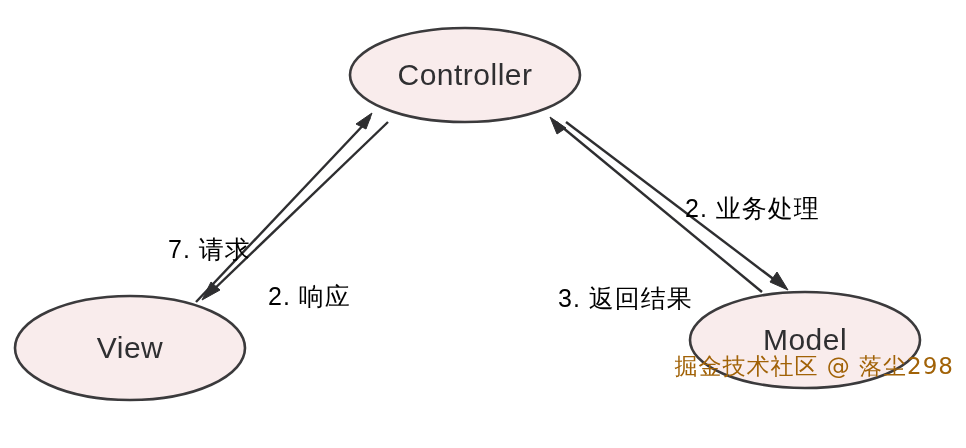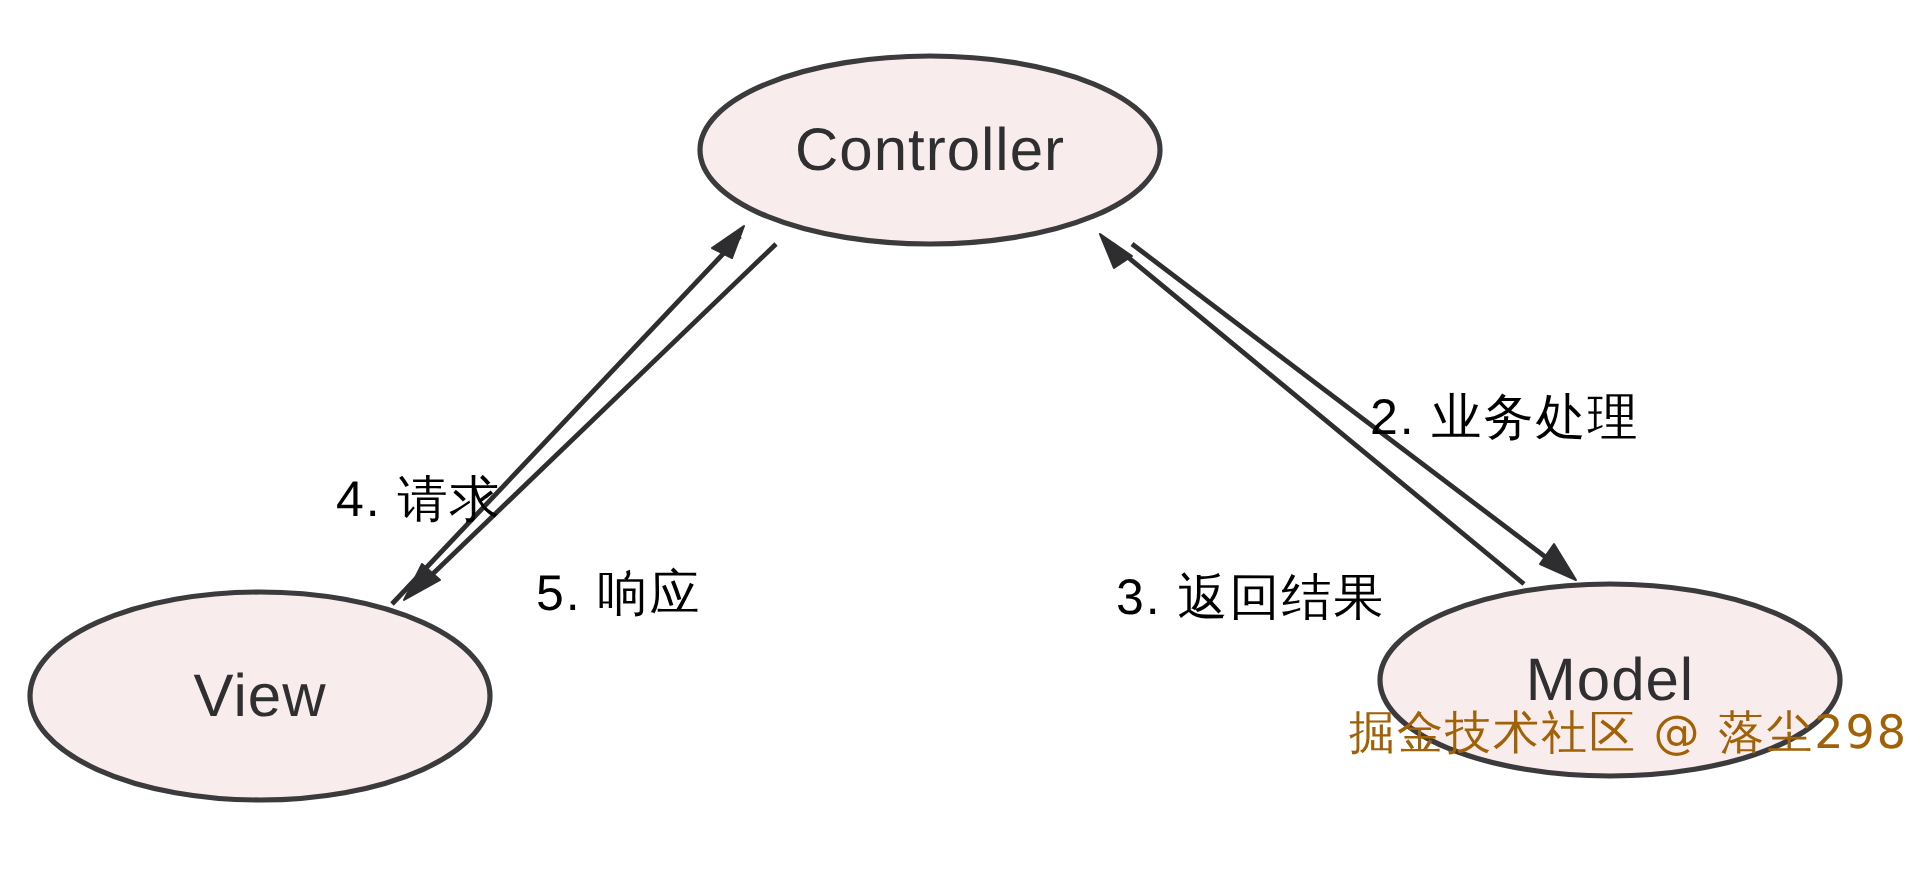--- a/index.html
+++ b/index.html
@@ -111,23 +111,23 @@
       <text class="node-label" x="130" y="350">View</text>
     </g>
 
     <g>
       <ellipse class="node-ellipse" cx="805" cy="340" rx="115" ry="48"></ellipse>
       <text class="node-label" x="805" y="342">Model</text>
     </g>
 
   </svg>
 
-  <div class="edge-label edge-label-box" style="left:168px; top:186px;">4. 请求</div>
+  <div class="edge-label edge-label-box" style="left:168px; top:186px;">7. 请求</div>
 
   <div class="edge-label edge-label-box" style="left:685px; top:145px;">2. 业务处理</div>
 
   <div class="edge-label edge-label-box" style="left:558px; top:235px;">3. 返回结果</div>
 
-  <div class="edge-label edge-label-box" style="left:268px; top:233px;">5. 响应</div>
+  <div class="edge-label edge-label-box" style="left:268px; top:233px;">2. 响应</div>
 
   <div class="watermark">掘金技术社区 @ 落尘298</div>
 
 </div>
 
 </body></html>

